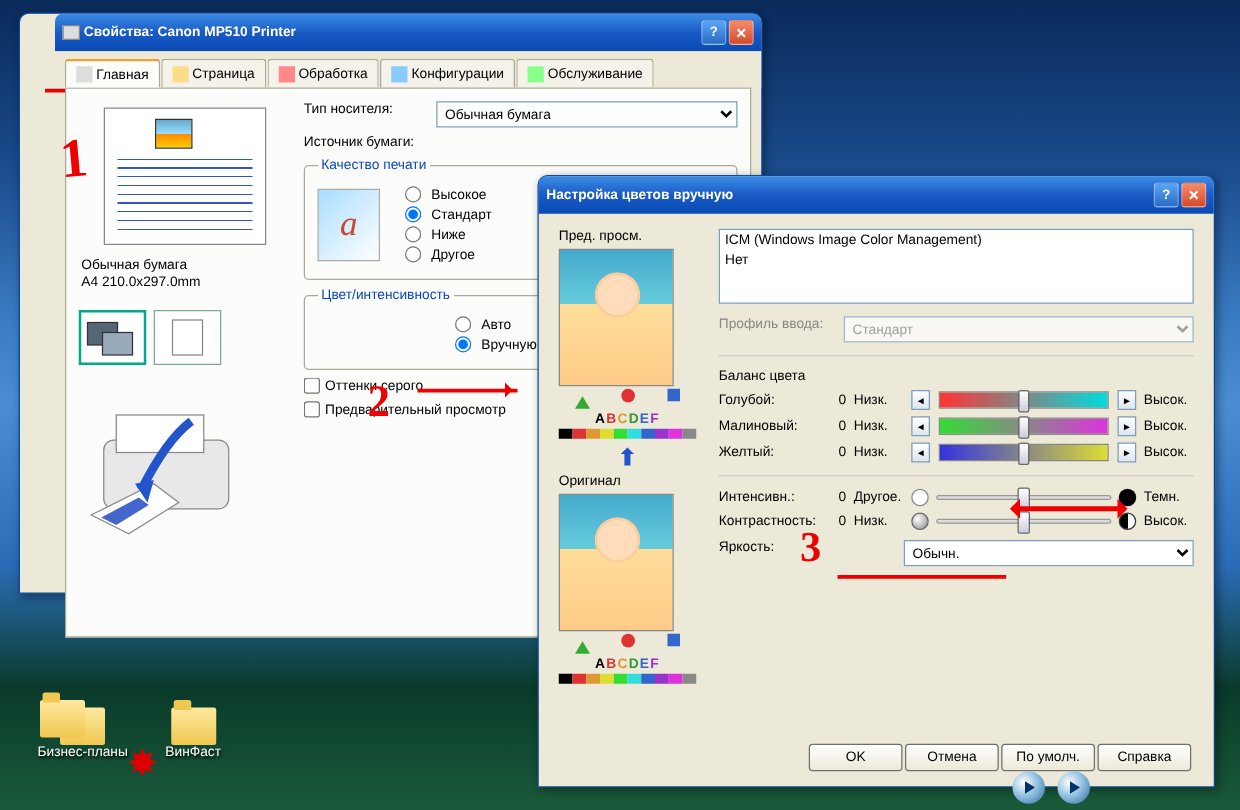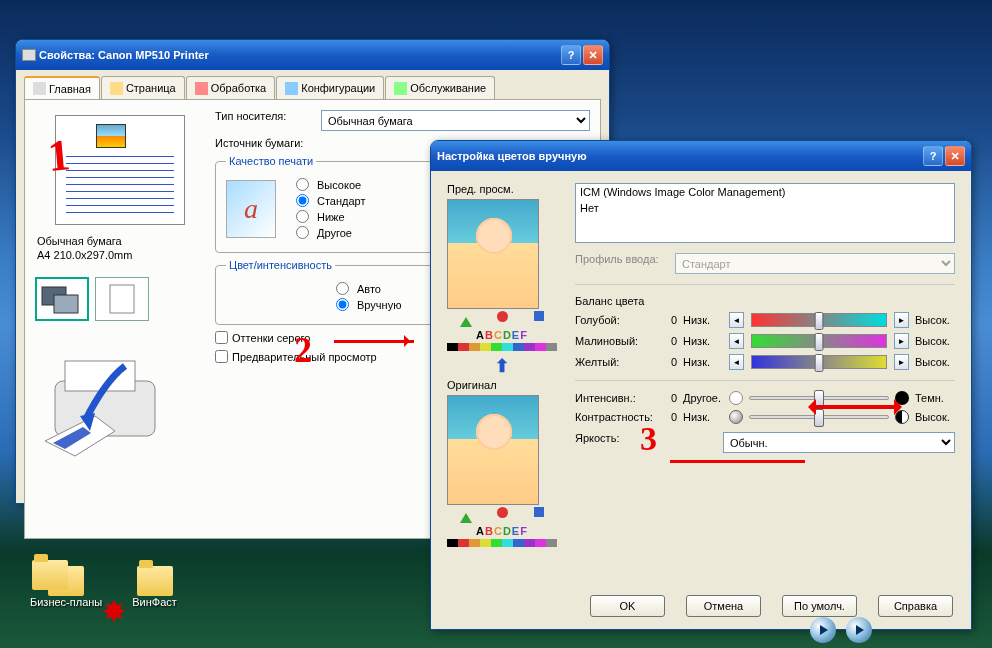--- a/index.html
+++ b/index.html
@@ -9,21 +9,21 @@
   .desktop-icon { display: flex; flex-direction: column; align-items: center; color: #fff; text-shadow: 1px 1px 2px #000; }
   .folder-icon { width: 36px; height: 30px; background: linear-gradient(180deg,#ffe9a0,#f0c850); border-radius: 2px; position: relative; }
   .folder-icon::before { content:''; position:absolute; top:-6px; left:2px; width:14px; height:8px; background:#f0c850; border-radius:2px 2px 0 0; }
   .splat-icon { width: 36px; height: 36px; color:#d00; font-size:30px; line-height:36px; text-align:center; }
   .window { position: absolute; background: #ece9d8; border: 1px solid #0a4a9a; border-radius: 8px 8px 0 0; box-shadow: 2px 2px 8px rgba(0,0,0,.4); }
   .titlebar { background: linear-gradient(180deg,#3a8de5 0%,#1a5ac5 50%,#0a4ab5 100%); color: #fff; padding: 5px 6px; font-weight: bold; display: flex; align-items: center; border-radius: 6px 6px 0 0; }
   .titlebar .sp { flex:1; }
   .titlebtn { width: 20px; height: 20px; margin-left: 2px; border: 1px solid #fff5; border-radius: 3px; background: linear-gradient(180deg,#5aa5f5,#2a6ac5); color:#fff; font-size:11px; display:flex; align-items:center; justify-content:center; cursor:pointer; }
   .titlebtn.close { background: linear-gradient(180deg,#f58a6a,#d54a2a); }
   .titlebtn.help { font-weight:bold; }
-  .win1 { top: 39px; left: 15px; width: 595px; height: 465px; }
+  .win1 { top: 10px; left: 15px; width: 595px; height: 465px; padding-left: 28px; }
   .win2 { top: 140px; left: 430px; width: 542px; height: 490px; }
   .tabs { display: flex; padding: 6px 8px 0 8px; background: #ece9d8; }
   .tab { padding: 4px 8px; background: #f5f3e9; border: 1px solid #aca899; border-bottom: none; border-radius: 3px 3px 0 0; margin-right: 1px; display: flex; align-items: center; gap: 3px; cursor:pointer; }
   .tab.active { background: #fcfcfa; border-top: 2px solid #f0a030; position: relative; z-index: 2; }
   .tab-icon { width: 13px; height: 13px; display:inline-block; }
   .red-underline { position: absolute; height: 3px; background: #e00; }
   .tab-body { background: #fcfcfa; border: 1px solid #aca899; margin: 0 8px 8px 8px; padding: 10px; height: 440px; position: relative; display:flex; }
   .preview-col { width: 170px; }
   .preview-page { width: 130px; height: 110px; background: #fff; border: 1px solid #888; margin: 5px auto; position: relative; }
   .preview-page .photo { position:absolute; top:8px; left:40px; width:30px; height:24px; background:linear-gradient(#6ac,#9df 50%,#f80 50%,#fc0); border:1px solid #333; }
@@ -38,21 +38,21 @@
   .form-row { display:flex; align-items:flex-start; margin-bottom:6px; }
   .form-row label { width: 106px; }
   select.combo { flex:1; height:21px; border:1px solid #7b9ebd; background:#fff; padding:1px 2px; }
   fieldset { border:1px solid #aca899; border-radius:4px; margin:6px 0; padding:8px 10px 10px 10px; }
   fieldset legend { color:#0a4ab5; padding:0 3px; }
   .radio-row { display:flex; align-items:center; margin:3px 0; gap:4px; }
   input[type=radio],input[type=checkbox]{ margin:0 4px 0 0; }
   .quality-box { display:flex; align-items:center; }
   .quality-icon { width:50px; height:58px; margin-right:20px; border:1px solid #aaa; background:#fff; display:flex; align-items:center; justify-content:center; font-family:serif; font-size:28px; font-style:italic; background:linear-gradient(-45deg,#fff,#adf); color:#c43; }
   .chk-row { display:flex; align-items:center; margin:6px 0; }
-  .btnbar { position:absolute; bottom:12px; right:18px; display:flex; gap:21px; }
+  .btnbar { position:absolute; bottom:12px; right:18px; display:flex; gap:2px; }
   button.xp { min-width:75px; height:22px; background:linear-gradient(180deg,#fff,#ece9d8); border:1px solid #707070; border-radius:3px; cursor:pointer; }
   .annot { position:absolute; color:#e00; font-family:'Comic Sans MS',cursive; font-weight:bold; pointer-events:none; }
   .annot.n1 { font-size:44px; top:90px; left:32px; transform:rotate(-5deg); }
   .annot.n2 { font-size:36px; top:289px; left:278px; }
   .annot.arrow2 { top:300px; left:318px; width:80px; height:3px; background:#e00; }
   .annot.arrow2::after { content:''; position:absolute; right:-2px; top:-5px; border:6px solid transparent; border-left-color:#e00; }
   .win2-body { padding: 12px 16px; display:flex; height:420px; position:relative; }
   .win2-left { width:110px; }
   .win2-left .label { margin-bottom:4px; }
   .sample-img { width:92px; height:110px; border:1px solid #888; background:linear-gradient(180deg,#4ac 0%,#6cd 40%,#fd9 40%,#fc8 100%); position:relative; margin-bottom:2px; }

